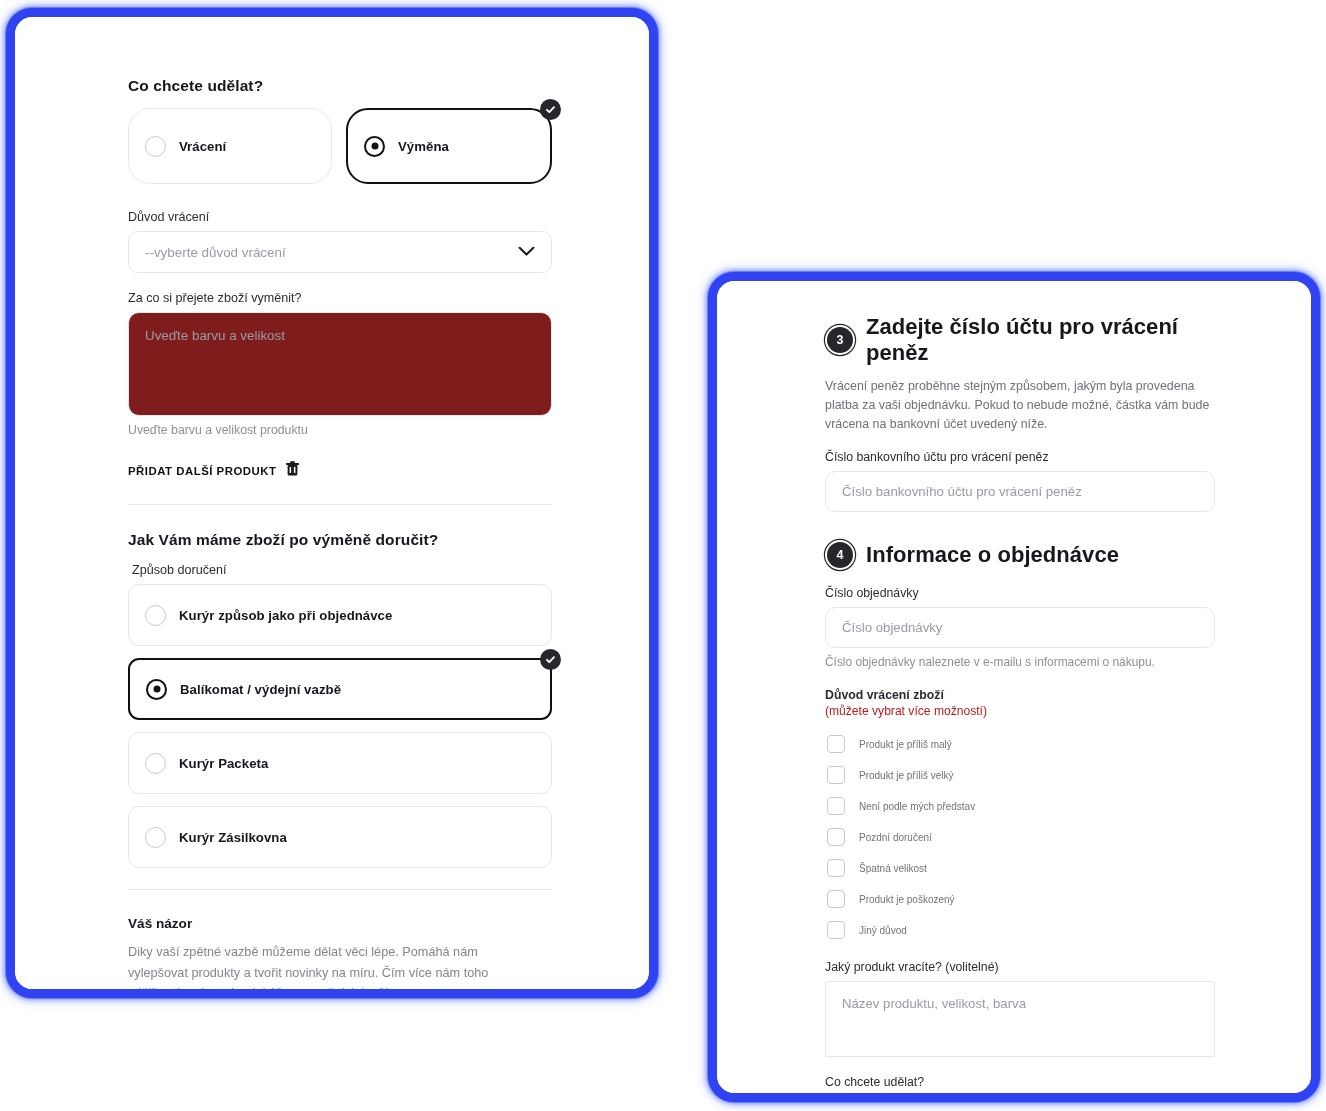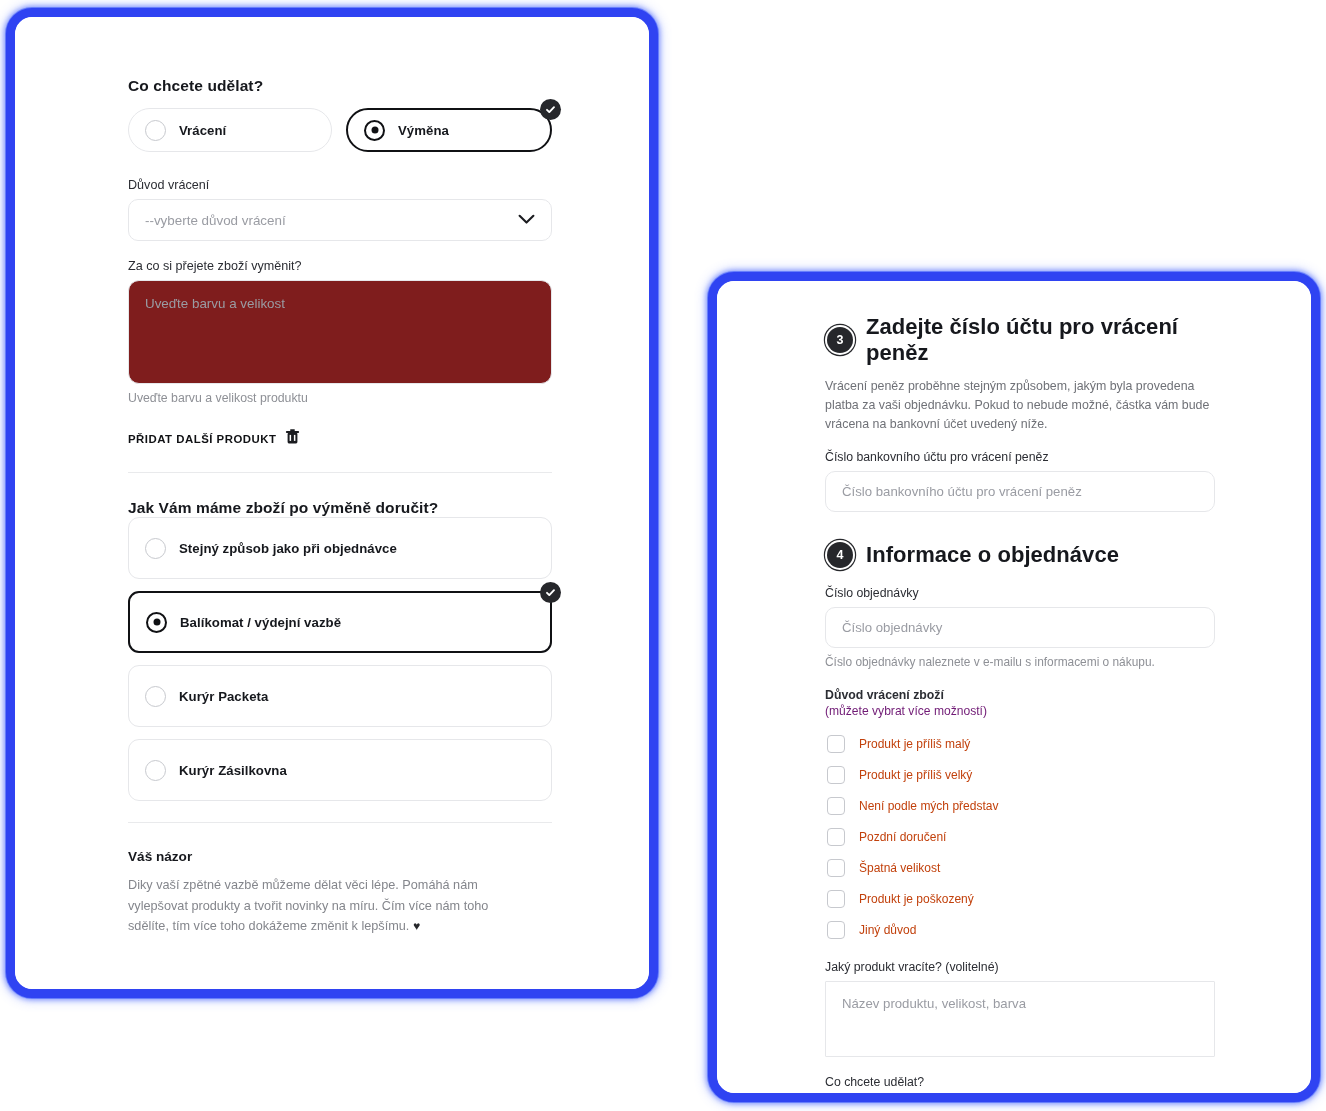--- a/index.html
+++ b/index.html
@@ -78,21 +78,21 @@
 
   
   .choice-row {
     display: flex;
     gap: 14px;
   }
 
   .choice-card {
     position: relative;
     flex: 1 1 0;
-    height: 44px;
+    height: 76px;
     border: 1px solid #e6e7ea;
     border-radius: 22px;
     background: #ffffff;
     display: flex;
     align-items: center;
     padding-left: 16px;
   }
 
   .choice-card.selected {
     border: 2px solid #101114;
@@ -330,21 +330,21 @@
 
   .r-label-strong {
     font-size: 12.3px;
     color: #2b2d33;
     font-weight: bold;
     line-height: 1.35;
   }
 
   .r-label-sub {
     font-size: 12.1px;
-    color: #701a75;
+    color: #b91c1c;
     line-height: 1.35;
   }
 
   .cb-list { margin-top: 9px; }
 
   .cb-row {
     display: flex;
     align-items: center;
     height: 31px;
     gap: 14px;
@@ -354,22 +354,22 @@
     width: 18px;
     height: 18px;
     border: 1.4px solid #c7c9ce;
     border-radius: 4px;
     background: #ffffff;
     flex: 0 0 auto;
     margin-left: 2px;
   }
 
   .cb-label {
-    font-size: 12px;
-    color: #c2410c;
+    font-size: 10px;
+    color: #737373;
   }
 
   .r-textarea {
     height: 76px;
     border: 1px solid #e6e7ea;
     border-radius: 1px;
     background: #ffffff;
     padding: 12px 16px;
   }
 
@@ -435,24 +435,25 @@
               <rect x="0.9" y="2.1" width="13.2" height="1.9" rx="0.9" fill="#1b1c20"></rect>
               <rect x="5.1" y="0.3" width="4.8" height="1.6" rx="0.7" fill="#1b1c20"></rect>
             </svg>
           </span>
         </div>
 
         <div class="divider"></div>
 
         <div class="mt26">
           <div class="h-title-2">Jak Vám máme zboží po výměně doručit?</div>
+          <div class="field-label indent mt14">Způsob doručení</div>
 
           <div class="opt-card">
             <span class="radio"></span>
-            <span class="choice-label">Stejný způsob jako při objednávce</span>
+            <span class="choice-label">Kurýr způsob jako při objednávce</span>
           </div>
 
           <div class="opt-card selected">
             <span class="radio on"></span>
             <span class="choice-label">Balíkomat / výdejní vazbě</span>
             <span class="check-badge">
               <svg width="13" height="13" viewBox="0 0 13 13">
                   <path d="M3 6.8 L5.3 9.1 L10 4.2" stroke="#ffffff" stroke-width="1.9" fill="none" stroke-linecap="round" stroke-linejoin="round"></path>
                 </svg>
             </span>

